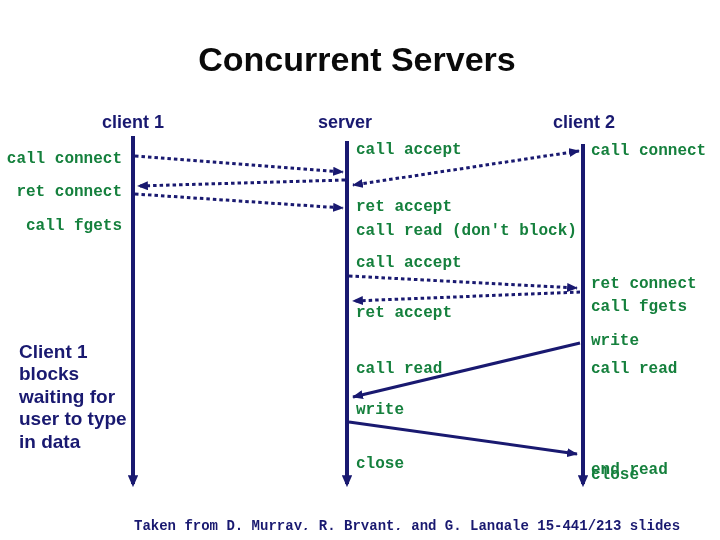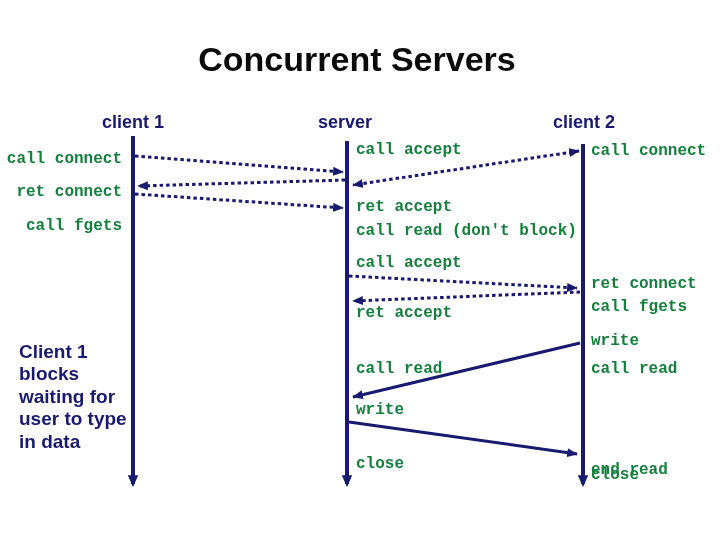--- a/index.html
+++ b/index.html
@@ -103,14 +103,15 @@
   <div class="mono" style="left:591px;top:363px;">call read</div>
   <div class="mono" style="left:591px;top:464px;">end read</div>
   <div class="mono" style="left:591px;top:469px;">close</div>
 
   <div class="note" style="top:341px;">Client 1
 blocks
 waiting for
 user to type
 in data</div>
 
+  <div class="caption">Taken from D. Murray, R. Bryant, and G. Langale 15-441/213 slides</div>
 
 </div>
 
 </body></html>

